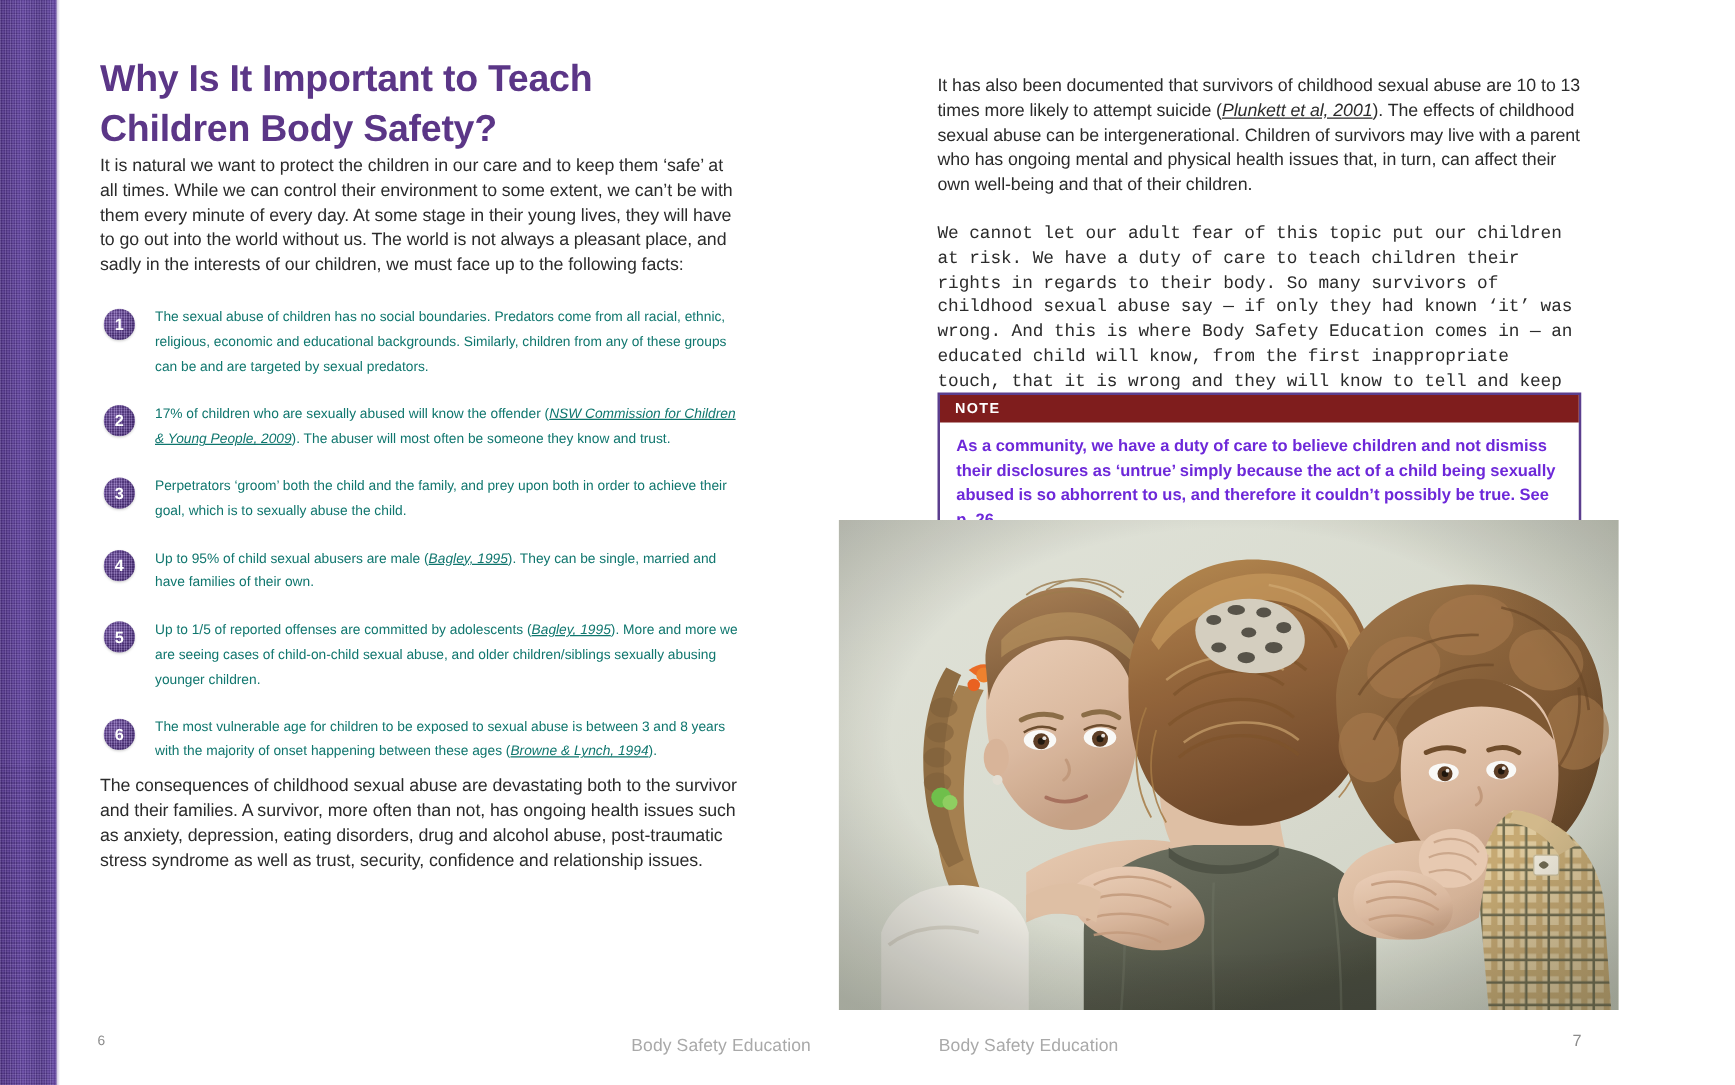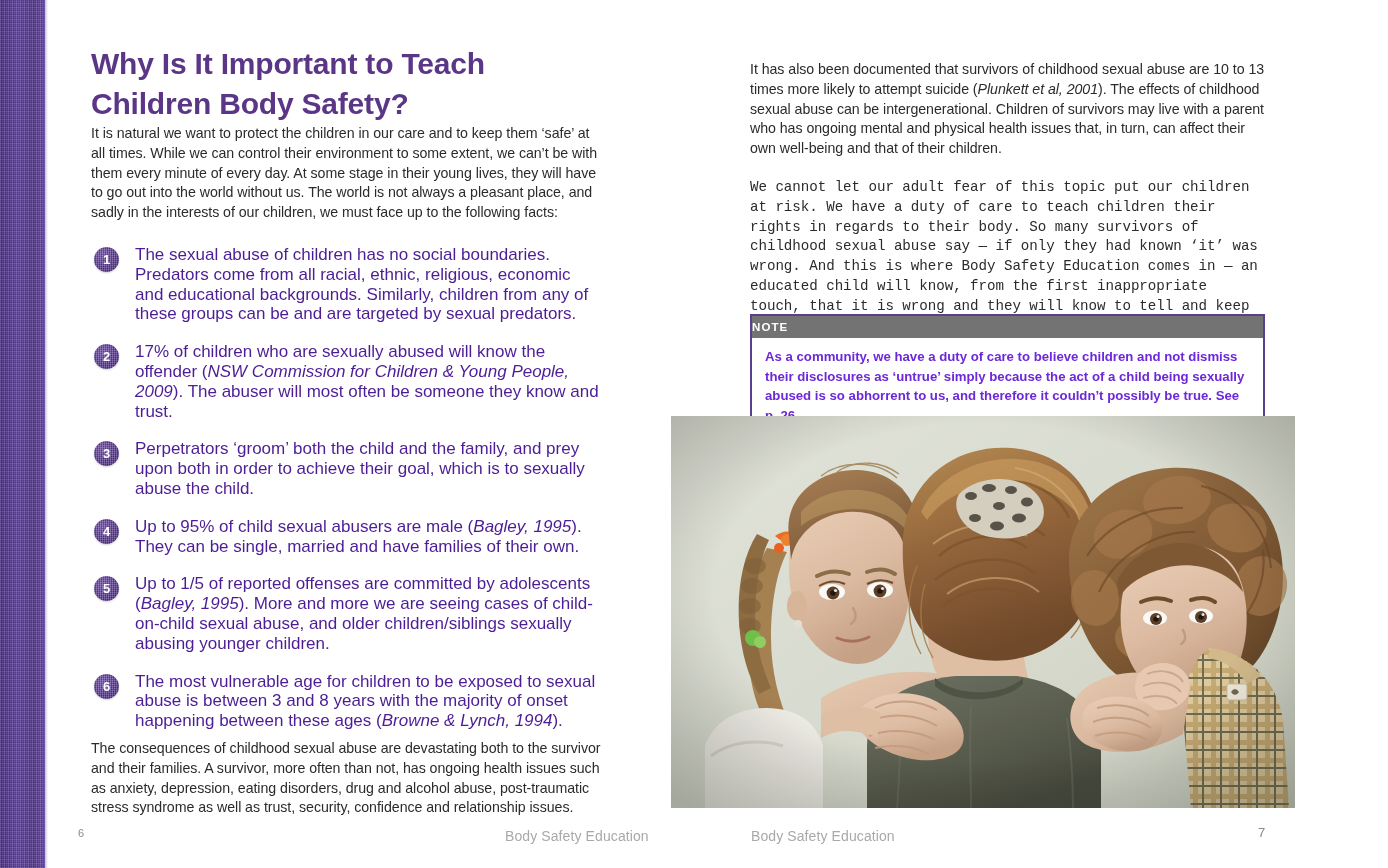--- a/index.html
+++ b/index.html
@@ -30,21 +30,21 @@
   }
   .edge-strip::after {
     content:"";
     position:absolute; right:-3px; top:0; width:5px; height:100%;
     background: linear-gradient(90deg, rgba(90,61,145,.55), rgba(255,255,255,0));
   }
 
   
   .col-left {
     position: absolute;
-    left: 91px; top: 44px;
+    left: 80px; top: 44px;
     width: 512px;
   }
   .col-right {
     position: absolute;
     left: 750px; top: 60px;
     width: 515px;
   }
 
   h1.title {
     margin: 0 0 0 0;
@@ -59,21 +59,21 @@
     margin: 0 0 0 0;
     color: #2b2b2b;
     font-size: 14.2px;
     line-height: 19.8px;
     letter-spacing: -0.05px;
   }
   p.intro { }
   p.closing { margin-top: 8px; }
   .col-right p.body + p.body { margin-top: 19px; font-family: Liberation Mono, monospace; }
 
-  em { font-style: italic; }
+  em { font-style: italic; text-decoration: underline; }
 
   
   ol.facts {
     list-style: none;
     margin: 22px 0 0 0;
     padding: 0;
   }
   ol.facts li {
     position: relative;
     padding-left: 44px;
@@ -92,40 +92,40 @@
       radial-gradient(circle at 35% 30%, #7a58b0 0%, #5a3a8f 60%, #4a2e7c 100%);
     color: #ffffff;
     font-size: 13px;
     font-weight: bold;
     text-align: center;
     line-height: 25px;
     box-shadow: 0 1px 2px rgba(0,0,0,.18);
   }
   .facts-text {
     display: block;
-    color: #4c1d95;
-    font-size: 17px;
+    color: #0f766e;
+    font-size: 11px;
     line-height: 19.8px;
   }
 
   
   .note-box {
     position: absolute;
     left: 750px; top: 314px;
     width: 515px;
     border: 2px solid #5b3e8e;
     background: #ffffff;
   }
   .note-head {
-    background: #737373;
+    background: #7f1d1d;
     color: #ffffff;
     font-size: 11.5px;
     font-weight: bold;
     letter-spacing: 1.1px;
-    padding: 5px 12px 5px 0;
+    padding: 5px 12px 5px 12px;
   }
   .note-body {
     padding: 9px 13px 11px 13px;
     color: #6d28d9;
     font-weight: bold;
     font-size: 13.2px;
     line-height: 19.5px;
   }
 
   

